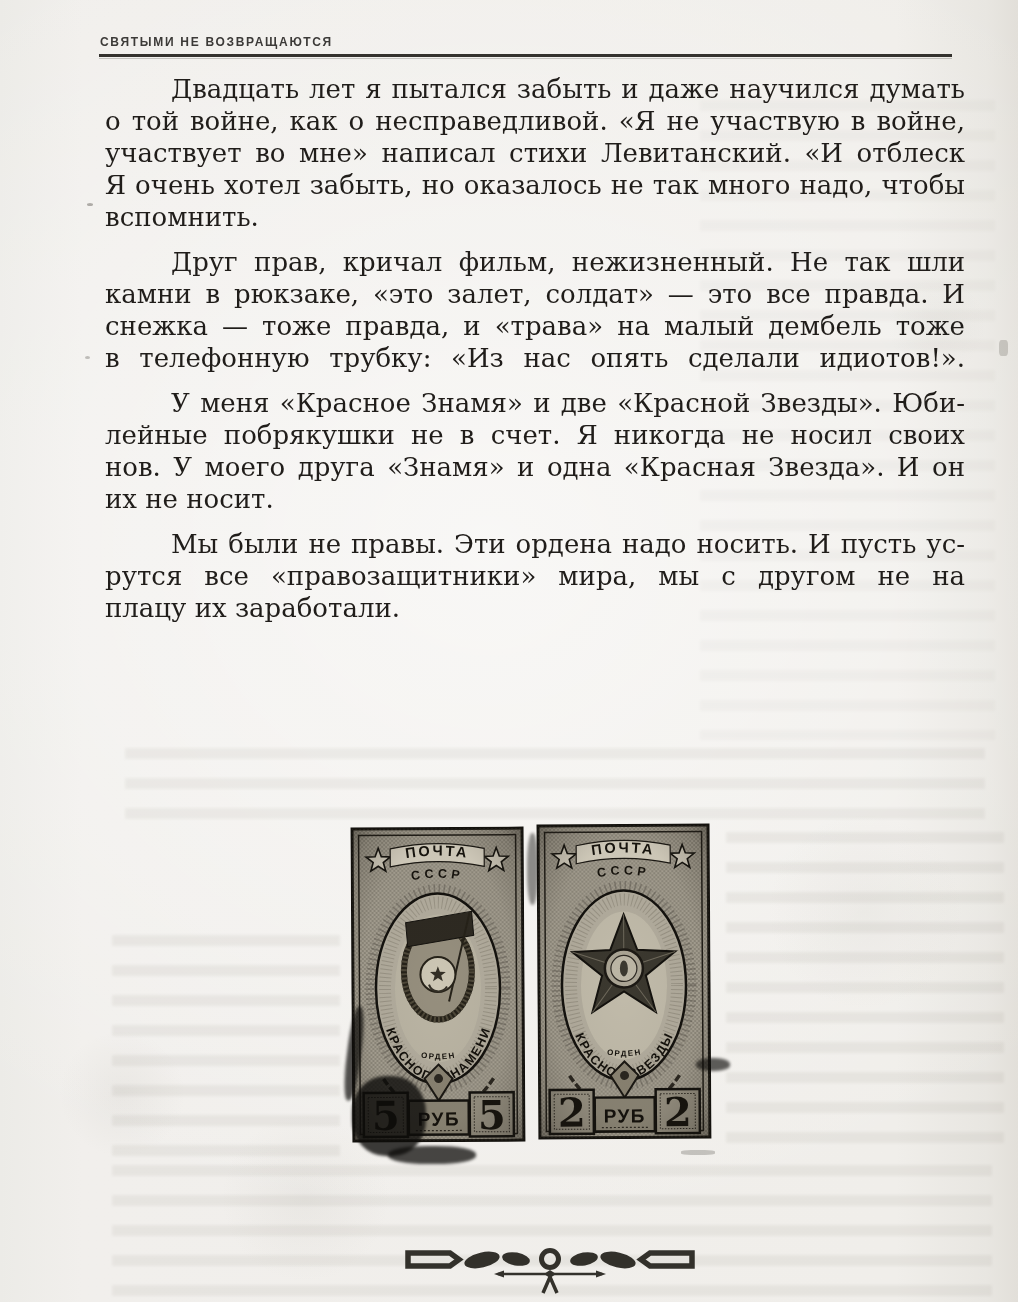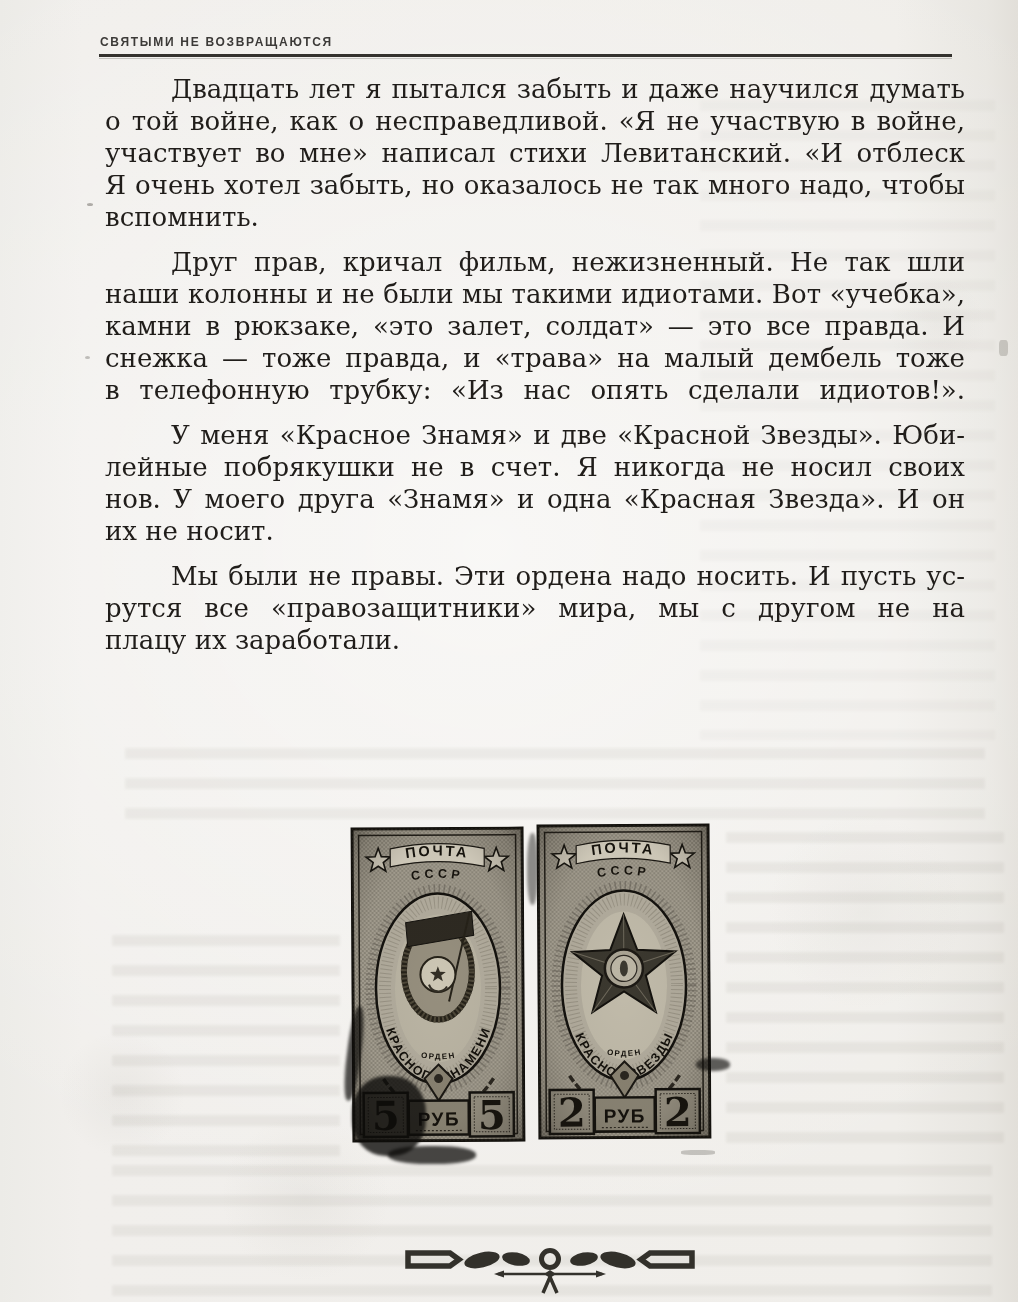--- a/index.html
+++ b/index.html
@@ -69,21 +69,20 @@
   <div class="text-block">
     <div class="para">
       <div class="line first">Двадцать лет я пытался забыть и даже научился думать</div>
       <div class="line">о той войне, как о несправедливой. «Я не участвую в войне, она</div>
       <div class="line">участвует во мне» написал стихи Левитанский. «И отблеск Веч-</div>
       <div class="line">Я очень хотел забыть, но оказалось не так много надо, чтобы</div>
       <div class="line plast">вспомнить.</div>
     </div>
     <div class="para">
       <div class="line first">Друг прав, кричал фильм, нежизненный. Не так шли</div>
-      <div class="line">наши колонны и не были мы такими идиотами. Вот «учебка»,</div>
       <div class="line">камни в рюкзаке, «это залет, солдат» — это все правда. И Бело-</div>
       <div class="line">снежка — тоже правда, и «трава» на малый дембель тоже прав-</div>
       <div class="line">в телефонную трубку: «Из нас опять сделали идиотов!». Может</div>
     </div>
     <div class="para">
       <div class="line first">У меня «Красное Знамя»  и две «Красной Звезды». Юби-</div>
       <div class="line">лейные побрякушки не в счет. Я никогда  не носил своих орде-</div>
       <div class="line">нов. У моего друга «Знамя» и одна «Красная Звезда». И он тоже</div>
       <div class="line plast">их не носит.</div>
     </div>

